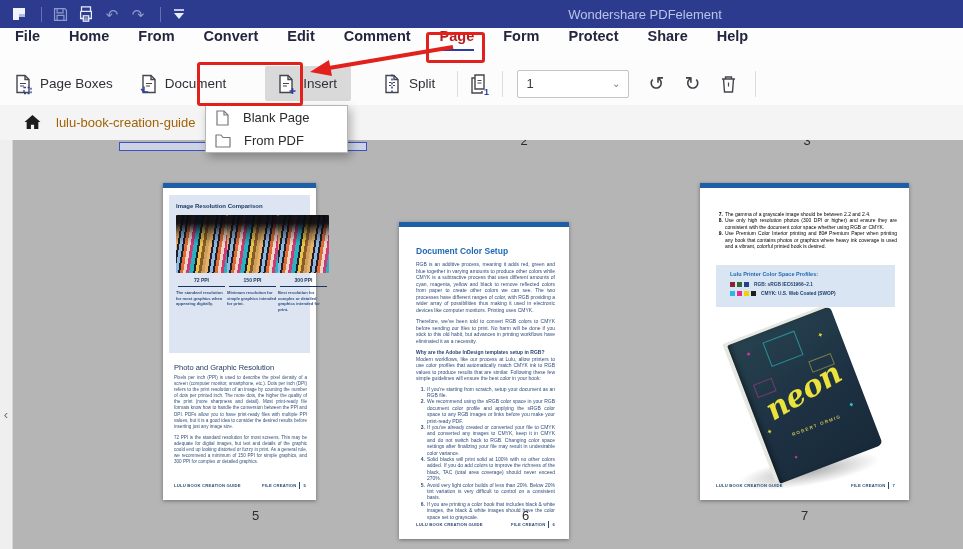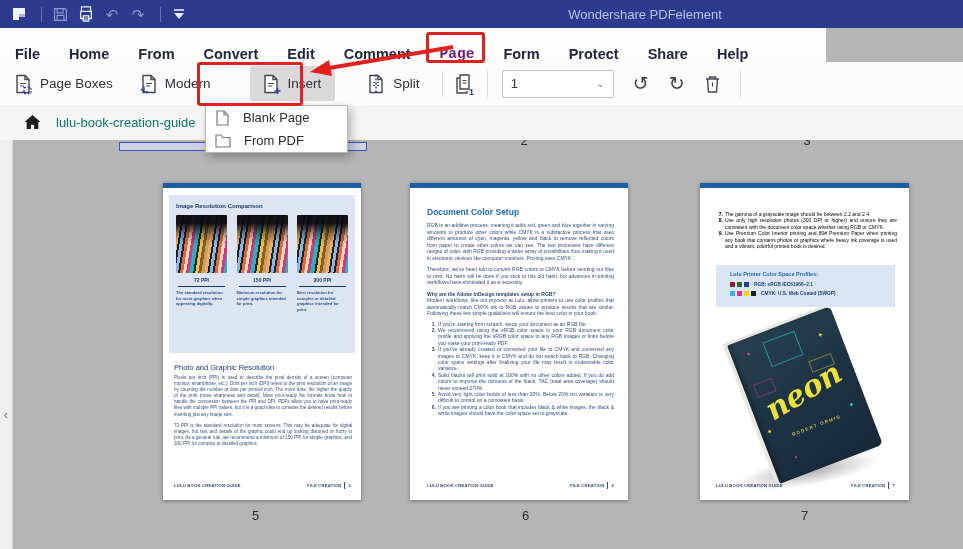--- a/index.html
+++ b/index.html
@@ -8,46 +8,46 @@
 
   
   .titlebar { position:absolute; left:0; top:0; width:963px; height:28px; background:#2c3b8e;
               display:flex; align-items:center; padding-left:8px; }
   .titlebar .tb-icon { width:22px; height:20px; display:flex; align-items:center; justify-content:center; margin-right:4px; }
   .tb-sep { width:1px; height:15px; background:rgba(255,255,255,.28); margin:0 7px; }
   .tb-glyph { font-size:15px; color:#8d9ad0; line-height:1; }
   .win-title { position:absolute; left:500px; width:290px; text-align:center; color:#b9c3ea; font-size:13px; }
 
   
-  .menubar { position:absolute; left:0; top:28px; width:826px; height:34px; background:#fdfdfd;
-             display:flex; align-items:flex-end; }
+  .menubar { position:absolute; left:0; top:28px; width:963px; height:34px; background:#fdfdfd;
+             display:flex; align-items:flex-start; }
   .menu-item { margin-left:29px; font-size:14.5px; font-weight:600; color:#23263e; position:relative;
                cursor:default; white-space:nowrap; }
   .menu-item:first-child { margin-left:15px; }
-  .menu-item.active { color:#701a75;font-family:Liberation Mono, monospace; }
+  .menu-item.active { color:#b91c1c; }
   .menu-item.active::after { content:""; position:absolute; left:0; right:0; bottom:-7px; height:2px; background:#2c3f9e; }
 
   
   .toolbar { position:absolute; left:0; top:62px; width:963px; height:43px; background:#fcfcfc;
              display:flex; align-items:center; }
   .tbtn { display:flex; align-items:center; gap:6px; padding:0 8px; height:36px; font-size:13.5px; color:#2f2f38; }
   .tbtn svg { flex:none; }
   .insert-wrap { margin-left:8px;padding-left:23px; }
   .tbtn.insert { background:#d9d9d9; border-radius:2px; height:35px; padding:0 14px 0 10px; }
   .v-sep { width:1px; height:26px; background:#dcdcdc; flex:none; }
   .combo { width:112px; height:28px; border:1px solid #c4c4c4; border-radius:2px; background:#fff;
            display:flex; align-items:center; font-size:13px; color:#3a3a3a; padding:0 8px; position:relative; }
   .combo .chev { position:absolute; right:8px; color:#7a7a7a; font-size:10px; }
   .icon-btn { width:30px; height:30px; display:flex; align-items:center; justify-content:center; }
   .rot { font-size:19px; color:#3f3f46; line-height:1; }
 
   
   .tabbar { position:absolute; left:0; top:105px; width:963px; height:35px; background:#f4f4f4;
             display:flex; align-items:center; }
-  .tab-label { font-size:13px; color:#0f766e; margin-left:15px; }
+  .tab-label { font-size:13px; color:#a16207; margin-left:15px; }
   .tab-sep { width:1px; height:18px; background:#cfcfcf; margin-left:18px; }
 
   
   .content { position:absolute; left:0; top:140px; width:963px; height:409px; background:#b5b5b5; overflow:hidden; }
   .left-strip { position:absolute; left:0; top:0; bottom:0; width:13px; background:#efefef; border-right:1px solid #d6d6d6;
                 display:flex; align-items:center; justify-content:center; }
   .collapse-chev { color:#6f6f6f; font-size:13px; line-height:1; margin-top:140px; }
 
   .sel-remnant { position:absolute; left:119px; top:2px; width:248px; height:9px;
                  background:#cdd3e4; border:1px solid #3d53c4; }
@@ -56,21 +56,21 @@
   .page-thumb { position:absolute; top:43px; height:317px; background:#fff; box-shadow:0 1px 4px rgba(0,0,0,.4); }
   .page-thumb .topbar { height:5px; background:#1d5ea7; }
   .thumb-num { position:absolute; top:368px; height:16px; text-align:center; font-size:13px; color:#2f2f2f; }
 
   .pg-footer { position:absolute; bottom:11px; left:11px; right:10px; display:flex; justify-content:space-between;
                align-items:center; font-size:4.2px; font-weight:bold; color:#2c4a74; letter-spacing:.2px; }
   .pg-footer .fr { display:flex; align-items:center; gap:3px; }
   .pg-footer .bar { width:1px; height:7px; background:#2c4a74; }
 
   
-  .p5 { left:163px; width:198px; }
+  .p5 { left:163px; width:153px; }
   .p5-panel { position:absolute; left:6px; right:6px; top:12px; height:158px; background:#dde5f2; padding:8px 7px 0 7px; }
   .p5-panel h4 { font-size:6px; color:#17355e; margin-bottom:6px; }
   .p5-row { display:flex; justify-content:space-between; }
   .p5-col { width:51px; }
   .imgbox { width:51px; height:58px; border-radius:1px;
     background:
       linear-gradient(180deg, rgba(10,10,16,.95) 0 14%, rgba(10,10,16,.35) 32%, rgba(10,10,16,0) 50%),
       repeating-linear-gradient(99deg,
         #caa05a 0 3px, #e8b06a 3px 6px, #1d2028 6px 8px, #8fb8e0 8px 11px, #1d2028 11px 13px,
         #e06a35 13px 16px, #e8d8c8 16px 19px, #cf3a78 19px 22px, #2ab0c0 22px 26px, #1d2028 26px 28px,
@@ -78,21 +78,21 @@
   }
   .ppi { margin-top:4px; text-align:center; font-size:5px; font-weight:bold; color:#17355e; }
   .ppi-line { margin:3px auto 3px auto; width:47px; height:1px; background:#17355e; }
   .ppi-cap { font-size:4.1px; line-height:5.6px; font-weight:bold; color:#2e4f80; }
   .p5-h2 { position:absolute; left:11px; top:180px; font-size:7.5px; color:#17345c; }
   .p5-body { position:absolute; left:11px; right:9px; top:192px; font-size:4.6px; line-height:6.1px;
              color:#33517c; text-align:justify; }
   .p5-body p + p { margin-top:5px; }
 
   
-  .p6 { left:410px; width:218px; }
+  .p6 { left:399px; width:170px;margin-top:39px; }
   .p6-inner { position:absolute; left:17px; right:14px; top:24px; color:#2f4d7a; }
   .p6-inner h3 { font-size:8.5px; color:#1e6ab2; margin-bottom:5px; }
   .p6-inner p { font-size:5px; line-height:6.5px; text-align:justify; }
   .p6-inner p + p { margin-top:5px; }
   .q-line { font-size:5px; line-height:6.5px; font-weight:bold; color:#26456f; margin-top:5px; }
   .num-list { margin-top:4px; }
   .li { display:flex; gap:2px; font-size:5px; line-height:6.4px; }
   .li .n { width:9px; flex:none; text-align:right; font-weight:bold; }
   .li .t { flex:1; text-align:justify; }
 
@@ -202,21 +202,21 @@
     </svg>
     <span>Page Boxes</span>
   </div>
   <div class="tbtn" style="margin-left:8px">
     <svg width="22" height="22" viewBox="0 0 22 22">
       <path d="M6 2.5h8l4 4V19.5H6z" fill="#fff" stroke="#45454e" stroke-width="1.4"></path>
       <path d="M14 2.5v4h4" fill="none" stroke="#45454e" stroke-width="1.4"></path>
       <path d="M9 10.5h6M9 13h4" stroke="#45454e" stroke-width="1.2"></path>
       <path d="M7 13.5v5.5M7 19l-3-3M7 19h4.2" fill="none" stroke="#2e3e9e" stroke-width="1.4"></path>
     </svg>
-    <span>Modern</span>
+    <span>Document</span>
   </div>
   <div class="insert-wrap">
     <div class="tbtn insert">
       <svg width="22" height="22" viewBox="0 0 22 22">
         <path d="M5 2.5h8l4 4V19.5H5z" fill="#fff" stroke="#45454e" stroke-width="1.4"></path>
         <path d="M13 2.5v4h4" fill="none" stroke="#45454e" stroke-width="1.4"></path>
         <path d="M8 10.5h6M8 13h4" stroke="#45454e" stroke-width="1.2"></path>
         <path d="M14.5 18h6M17.5 15v6" stroke="#2e3e9e" stroke-width="1.6"></path>
       </svg>
       <span>Insert</span>

